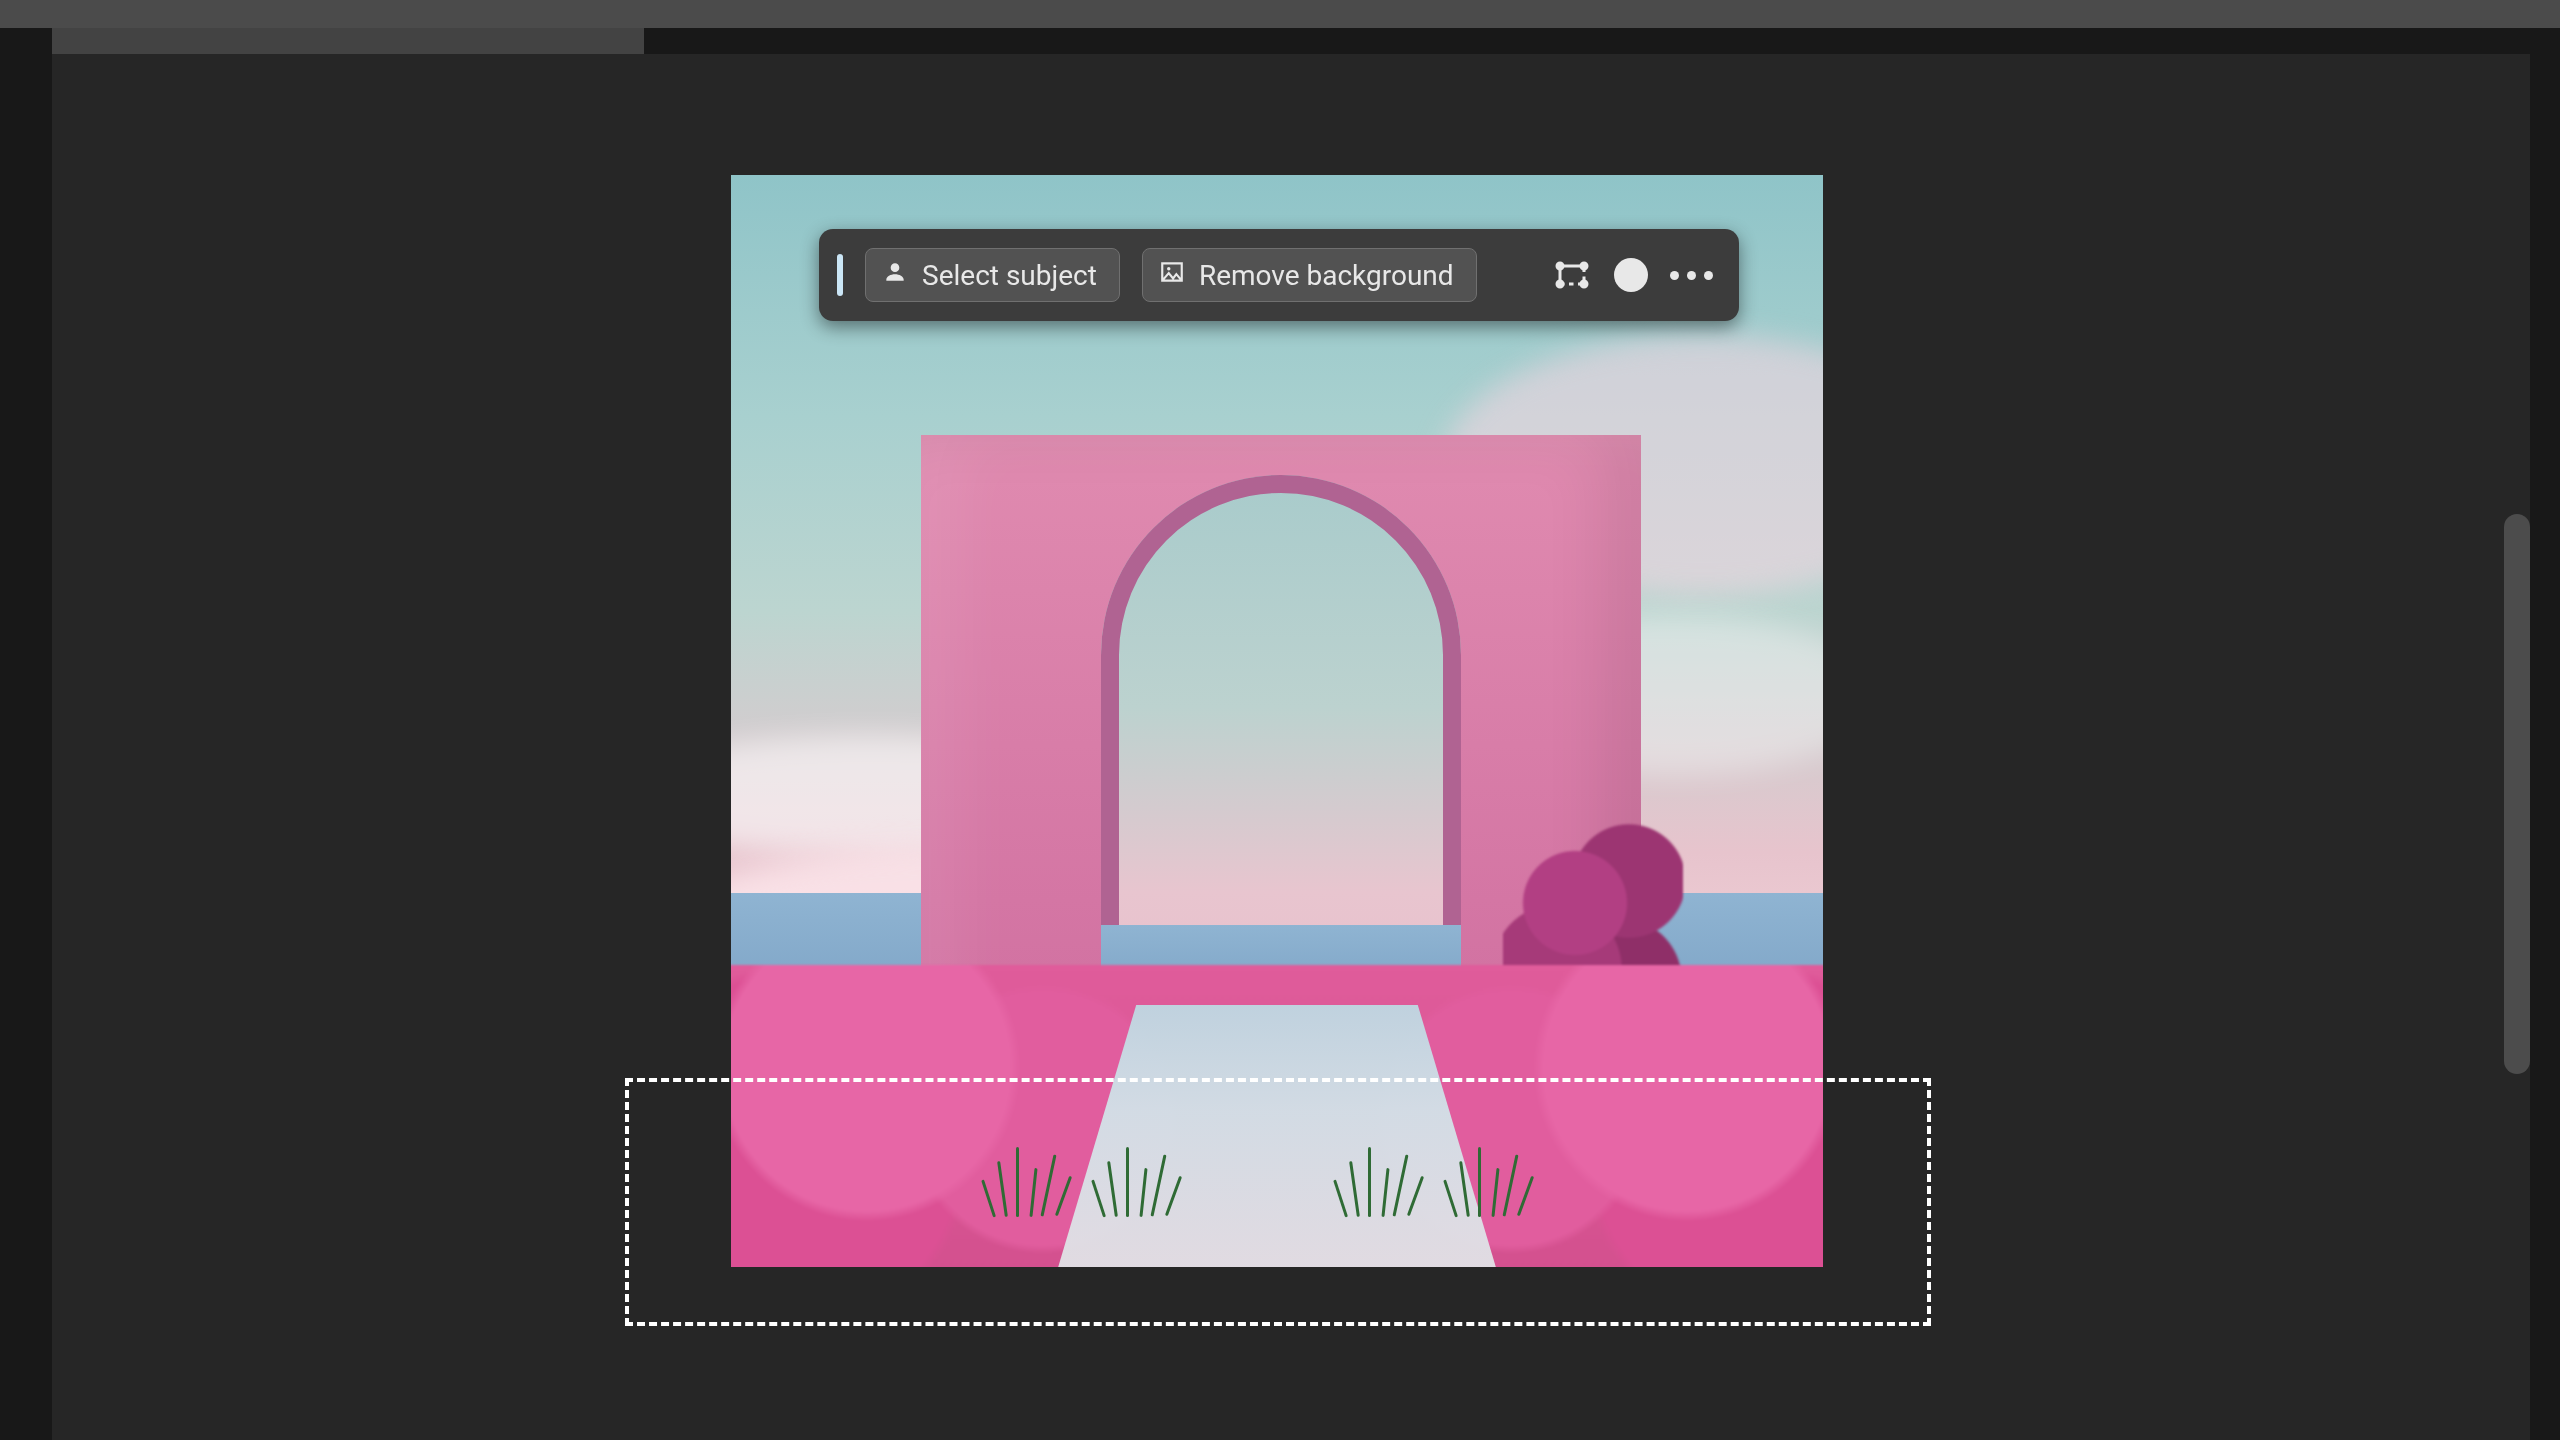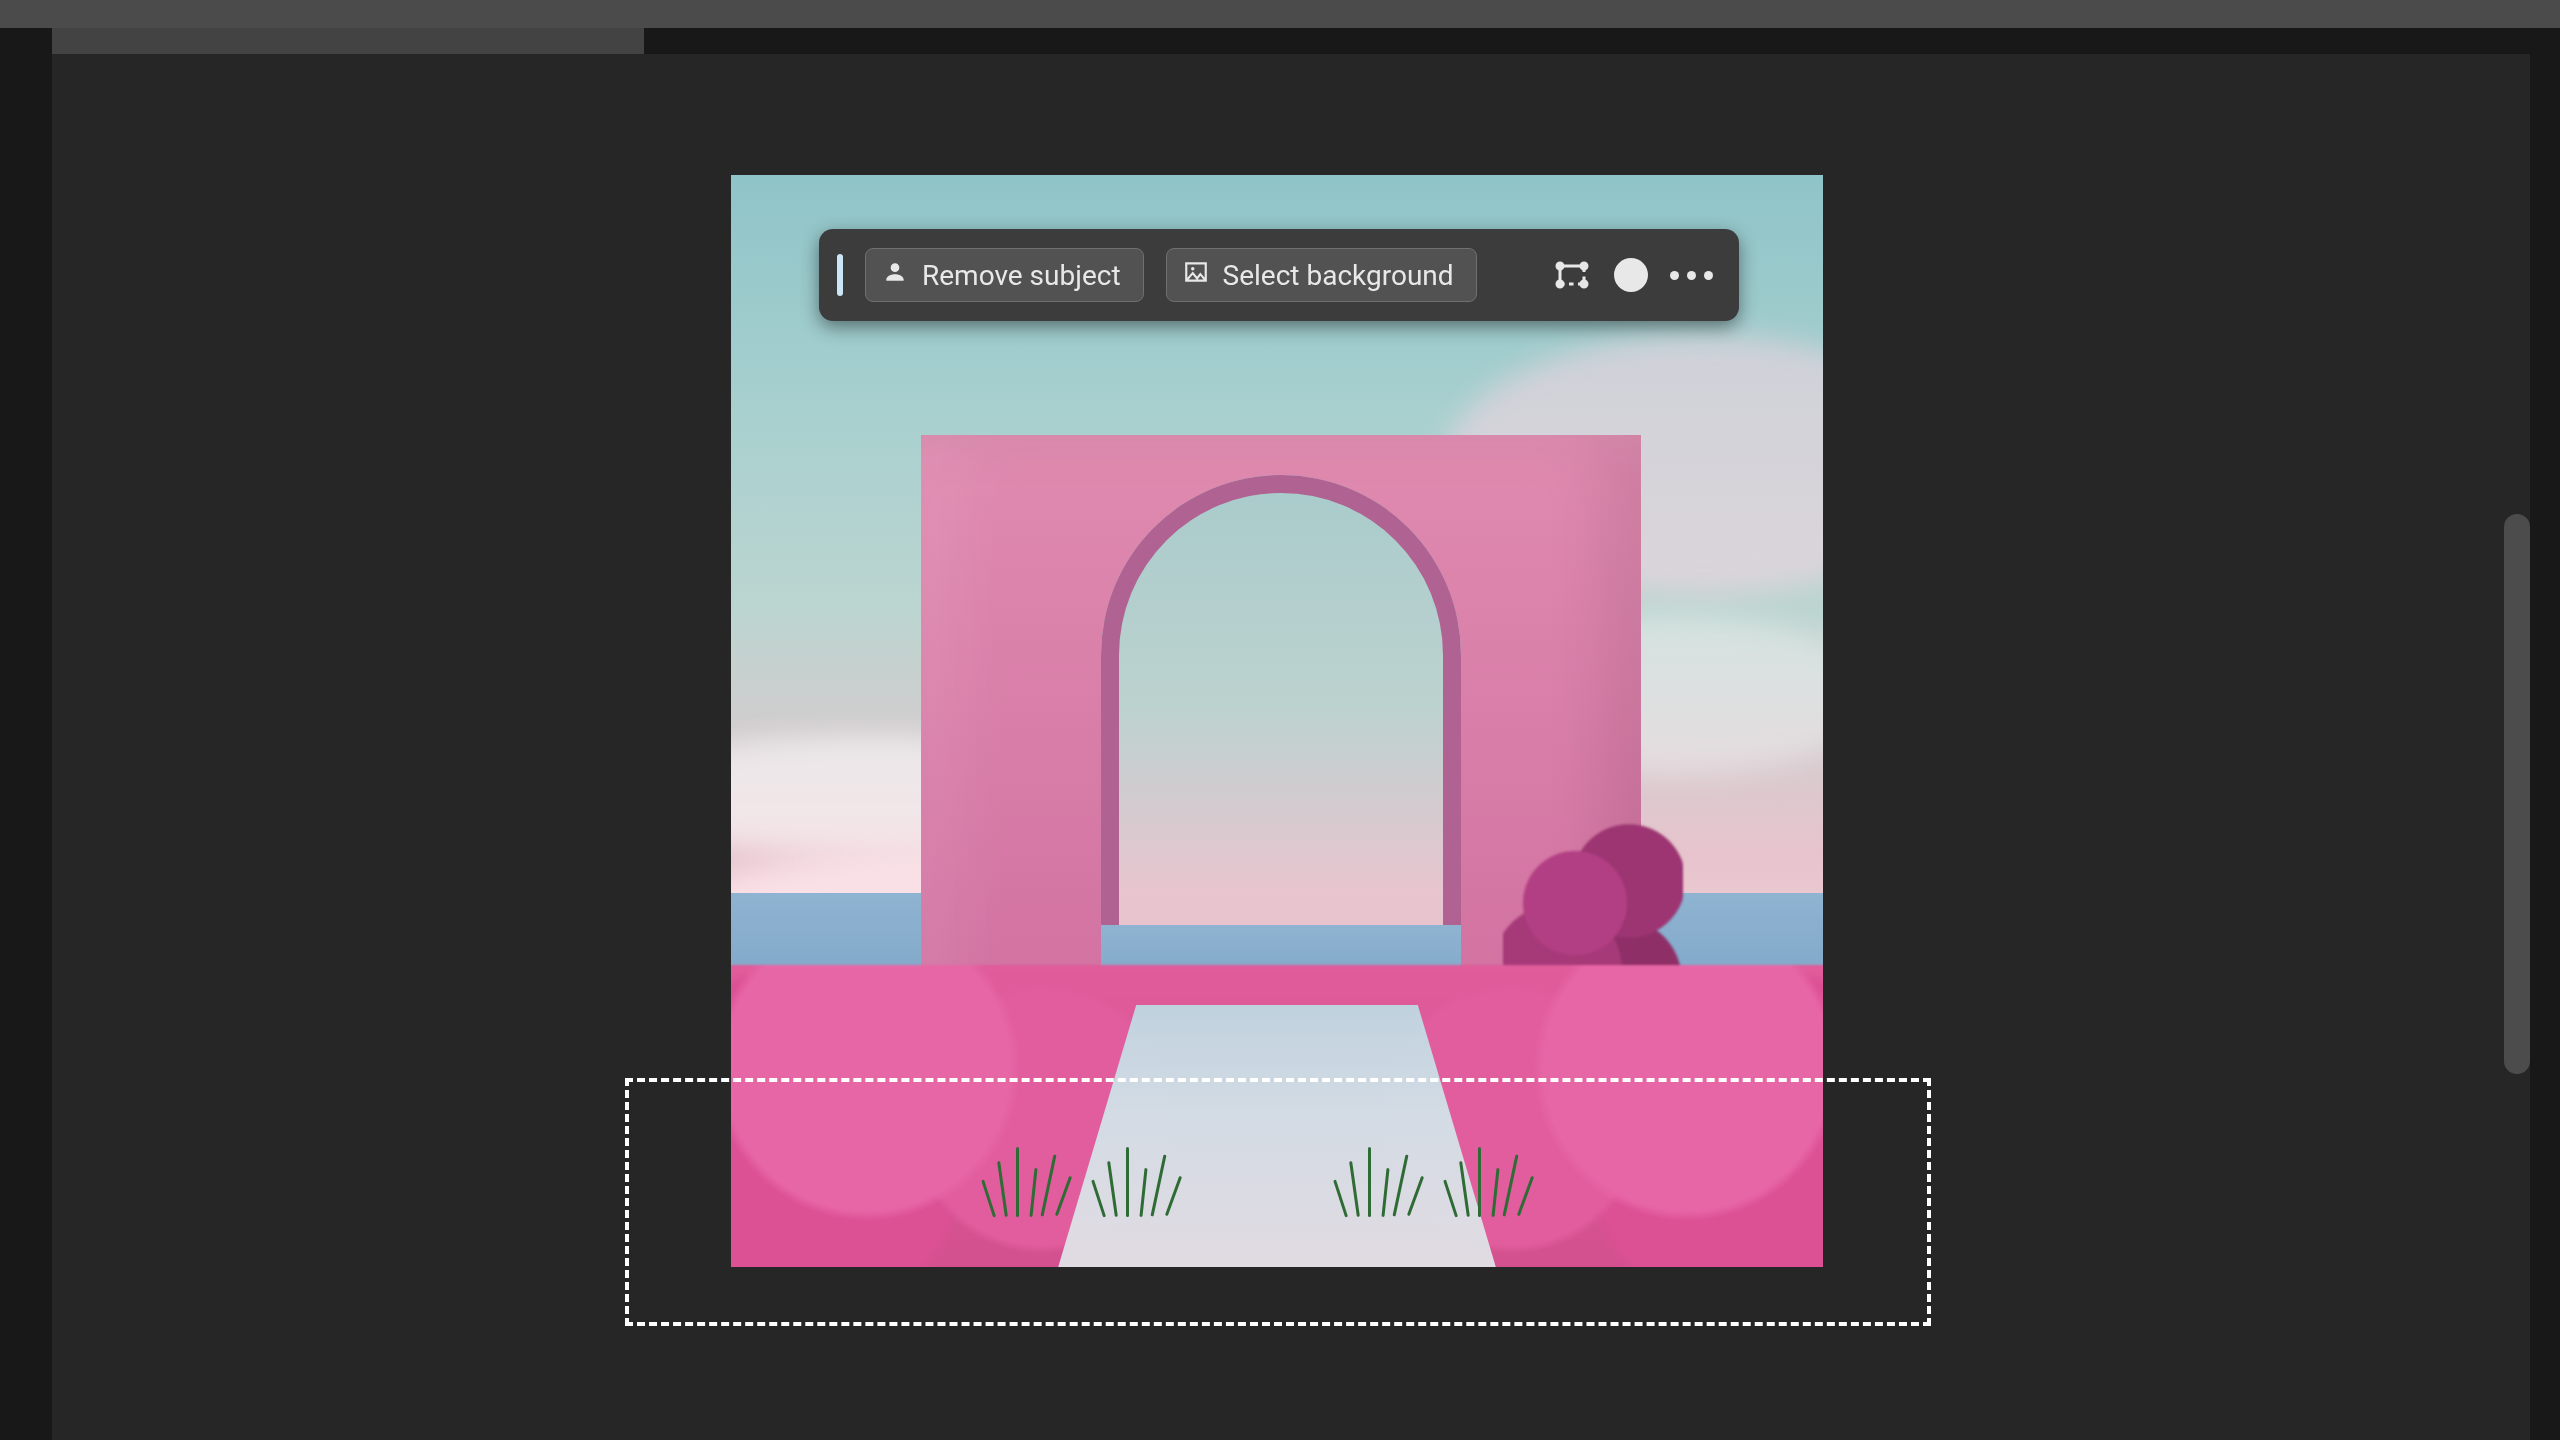--- a/index.html
+++ b/index.html
@@ -280,31 +280,31 @@
 
 <div class="ctx-toolbar">
   <div class="accent-bar"></div>
 
   <div class="pill">
     <span>
       <svg viewBox="0 0 24 24">
           <path d="M12 12a4 4 0 1 0-4-4 4 4 0 0 0 4 4zm0 2c-4 0-8 2-8 5v1h16v-1c0-3-4-5-8-5z"></path>
         </svg>
     </span>
-    <span data-bind="toolbar.select_subject_label">Remove subject</span>
+    <span data-bind="toolbar.select_subject_label">Select subject</span>
   </div>
 
   <div class="pill">
     <span>
       <svg viewBox="0 0 24 24">
           <path d="M3 4h18v16H3zM3 20l6-7 4 5 3-4 5 6" fill="none" stroke="#e8e8e8" stroke-width="2"></path>
           <circle cx="9" cy="9" r="1.6" fill="#e8e8e8"></circle>
         </svg>
     </span>
-    <span data-bind="toolbar.remove_background_label">Select background</span>
+    <span data-bind="toolbar.remove_background_label">Remove background</span>
   </div>
 
   <div class="spacer"></div>
 
   <div class="tool-icon">
     <svg viewBox="0 0 24 24">
       <path d="M4 18 L4 6 L20 6"></path>
       <path d="M4 18 L20 18 L20 6" stroke-dasharray="3 3"></path>
       <circle cx="4" cy="6" r="2" fill="#e8e8e8"></circle>
       <circle cx="20" cy="6" r="2" fill="#e8e8e8"></circle>

